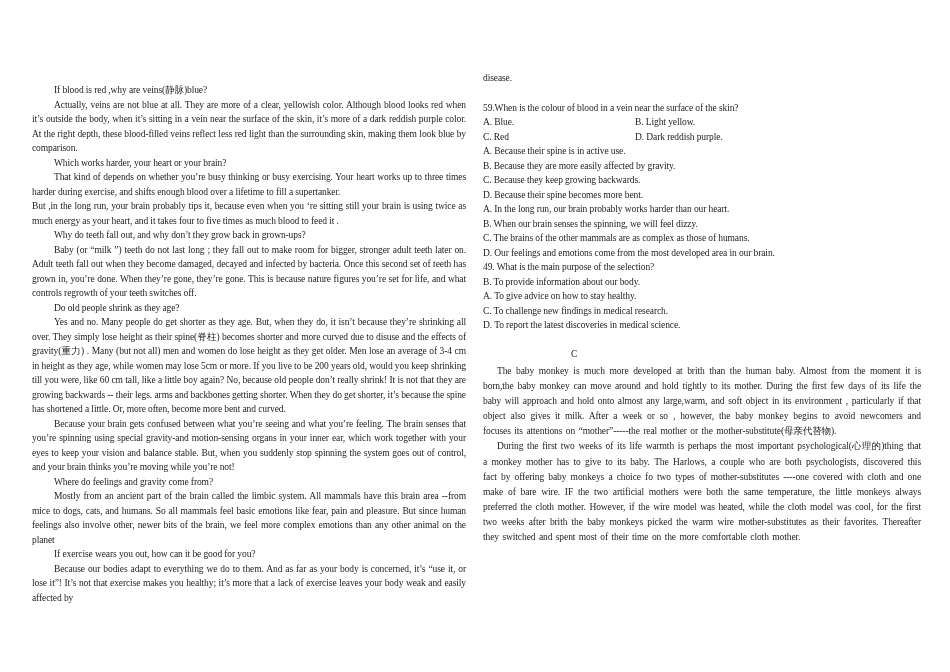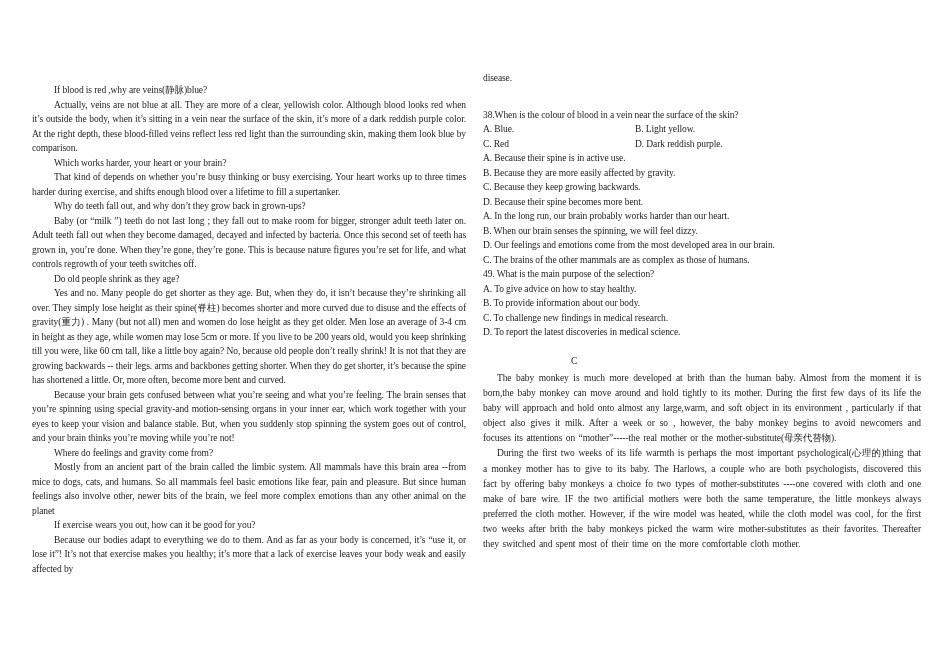--- a/index.html
+++ b/index.html
@@ -29,21 +29,21 @@
     text-align: justify;
   }
   .col-right {
     left: 483px;
     top: 71px;
     width: 438px;
     line-height: 14.5px;
   }
   p { margin: 0; }
   .ind { text-indent: 22px; }
-  .continuation { margin-bottom: 22px; }
+  .continuation { margin-bottom: 15px; }
   .question p { margin: 0; }
   .optrow {
     display: grid;
     grid-template-columns: 152px 1fr;
     font-family: Liberation Serif, serif;
   }
   .section-heading {
     margin: 14px 0 3px 88px;
     text-indent: 0;
   }
@@ -57,63 +57,64 @@
 </head>
 <body>
 
 <div class="page">
 
   <div class="col col-left">
       <p class="ind">If blood is red ,why are veins(静脉)blue?</p>
       <p class="ind">Actually, veins are not blue at all. They are more of a clear, yellowish color. Although blood looks red when it’s outside the body, when it’s sitting in a vein near the surface of the skin, it’s more of a dark reddish purple color. At the right depth, these blood-filled veins reflect less red light than the surrounding skin, making them look blue by comparison.</p>
       <p class="ind">Which works harder, your heart or your brain?</p>
       <p class="ind">That kind of depends on whether you’re busy thinking or busy exercising. Your heart works up to three times harder during exercise, and shifts enough blood over a lifetime to fill a supertanker.</p>
+      <p>But ,in the long run, your brain probably tips it, because even when you ‘re sitting still your brain is using twice as much energy as your heart, and it takes four to five times as much blood to feed it .</p>
       <p class="ind">Why do teeth fall out, and why don’t they grow back in grown-ups?</p>
       <p class="ind">Baby (or “milk ”) teeth do not last long ; they fall out to make room for bigger, stronger adult teeth later on. Adult teeth fall out when they become damaged, decayed and infected by bacteria. Once this second set of teeth has grown in, you’re done. When they’re gone, they’re gone. This is because nature figures you’re set for life, and what controls regrowth of your teeth switches off.</p>
       <p class="ind">Do old people shrink as they age?</p>
       <p class="ind">Yes and no. Many people do get shorter as they age. But, when they do, it isn’t because they’re shrinking all over. They simply lose height as their spine(脊柱) becomes shorter and more curved due to disuse and the effects of gravity(重力) . Many (but not all) men and women do lose height as they get older. Men lose an average of 3-4 cm in height as they age, while women may lose 5cm or more. If you live to be 200 years old, would you keep shrinking till you were, like 60 cm tall, like a little boy again? No, because old people don’t really shrink! It is not that they are growing backwards -- their legs. arms and backbones getting shorter. When they do get shorter, it’s because the spine has shortened a little. Or, more often, become more bent and curved.</p>
       <p class="ind">Because your brain gets confused between what you’re seeing and what you’re feeling. The brain senses that you’re spinning using special gravity-and motion-sensing organs in your inner ear, which work together with your eyes to keep your vision and balance stable. But, when you suddenly stop spinning the system goes out of control, and your brain thinks you’re moving while you’re not!</p>
       <p class="ind">Where do feelings and gravity come from?</p>
       <p class="ind">Mostly from an ancient part of the brain called the limbic system. All mammals have this brain area --from mice to dogs, cats, and humans. So all mammals feel basic emotions like fear, pain and pleasure. But since human feelings also involve other, newer bits of the brain, we feel more complex emotions than any other animal on the planet</p>
       <p class="ind">If exercise wears you out, how can it be good for you?</p>
       <p class="ind">Because our bodies adapt to everything we do to them. And as far as your body is concerned, it’s “use it, or lose it”! It’s not that exercise makes you healthy; it’s more that a lack of exercise leaves your body weak and easily affected by</p>
     </div>
 
   <div class="col col-right">
 
     <p class="continuation">disease.</p>
 
     <div>
         <div class="question">
-          <p class="qtext">38.When is the colour of blood in a vein near the surface of the skin?</p>
+          <p class="qtext">59.When is the colour of blood in a vein near the surface of the skin?</p>
           <div class="optrow">
             <span class="opt">A. Blue.</span>
             <span class="opt">B. Light yellow.</span>
           </div>
           <div class="optrow">
             <span class="opt">C. Red</span>
             <span class="opt">D. Dark reddish purple.</span>
           </div>
         </div>
         <div class="question">
           <p class="opt">A. Because their spine is in active use.</p>
           <p class="opt">B. Because they are more easily affected by gravity.</p>
           <p class="opt">C. Because they keep growing backwards.</p>
           <p class="opt">D. Because their spine becomes more bent.</p>
         </div>
         <div class="question">
           <p class="opt">A. In the long run, our brain probably works harder than our heart.</p>
           <p class="opt">B. When our brain senses the spinning, we will feel dizzy.</p>
+          <p class="opt">C. The brains of the other mammals are as complex as those of humans.</p>
           <p class="opt">D. Our feelings and emotions come from the most developed area in our brain.</p>
-          <p class="opt">C. The brains of the other mammals are as complex as those of humans.</p>
         </div>
         <div class="question">
           <p class="qtext">49. What is the main purpose of the selection?</p>
+          <p class="opt">B. To provide information about our body.</p>
           <p class="opt">A. To give advice on how to stay healthy.</p>
-          <p class="opt">B. To provide information about our body.</p>
           <p class="opt">C. To challenge new findings in medical research.</p>
           <p class="opt">D. To report the latest discoveries in medical science.</p>
         </div>
       </div>
 
     <p class="section-heading">C</p>
 
     <div>
         <p class="cpara">The baby monkey is much more developed at brith than the human baby. Almost from the moment it is born,the baby monkey can move around and hold tightly to its mother. During the first few days of its life the baby will approach and hold onto almost any large,warm, and soft object in its environment , particularly if that object also gives it milk. After a week or so , however, the baby monkey begins to avoid newcomers and focuses its attentions on “mother”-----the real mother or the mother-substitute(母亲代替物).</p>
         <p class="cpara">During the first two weeks of its life warmth is perhaps the most important psychological(心理的)thing that a monkey mother has to give to its baby. The Harlows, a couple who are both psychologists, discovered this fact by offering baby monkeys a choice fo two types of mother-substitutes ----one covered with cloth and one make of bare wire. IF the two artificial mothers were both the same temperature, the little monkeys always preferred the cloth mother. However, if the wire model was heated, while the cloth model was cool, for the first two weeks after brith the baby monkeys picked the warm wire mother-substitutes as their favorites. Thereafter they switched and spent most of their time on the more comfortable cloth mother.</p>

